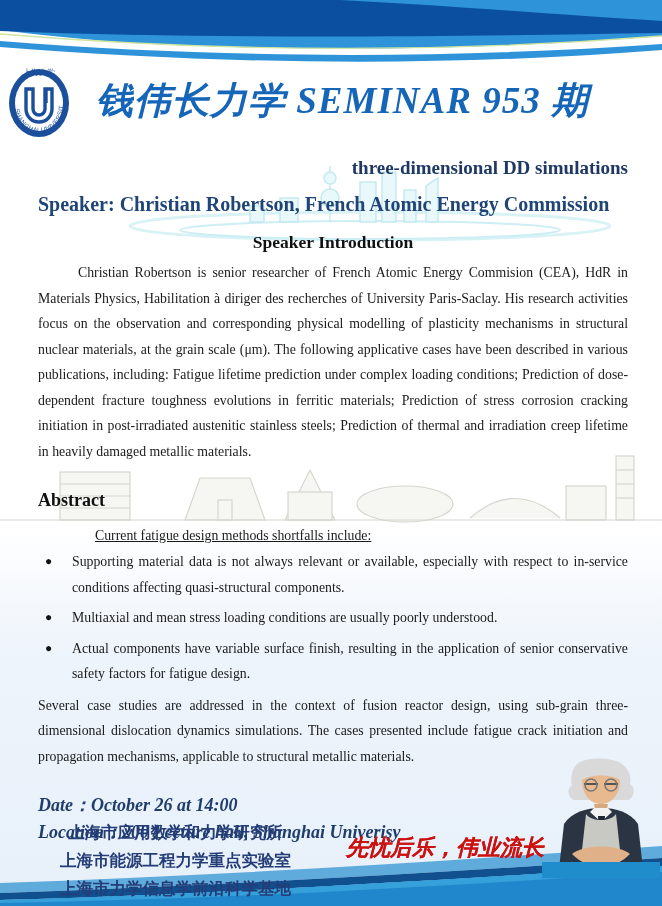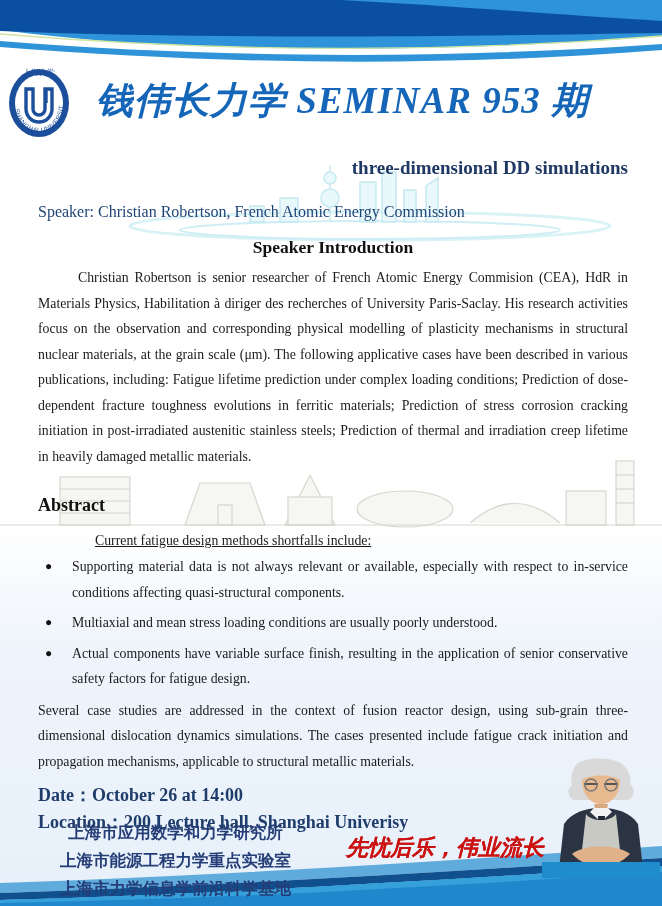--- a/index.html
+++ b/index.html
@@ -18,41 +18,41 @@
     font-size:37px; letter-spacing:1px; white-space:nowrap;
     font-family:"Liberation Serif", serif;
   }
   
   .content{position:absolute;top:142px;left:38px;right:34px;z-index:1;}
   .title-line1{
     color:#1f3864;font-weight:bold;font-size:19px;
     text-align:justify;text-align-last:justify;
   }
   .title-line2{color:#1f3864;font-weight:bold;font-size:19px;margin:15px 0 0 97px;text-align:right;}
-  .speaker-line{color:#1f4577;font-weight:normal;font-size:16px;margin-top:24px;}
+  .speaker-line{color:#1f4577;font-weight:bold;font-size:20px;margin-top:14px;}
   .intro-heading{color:#111;font-weight:bold;font-size:17.5px;text-align:center;margin-top:16px;}
   .intro-para{
     color:#1a1a1a;font-size:13.8px;line-height:25.5px;text-align:justify;
     text-indent:40px;margin-top:7px;
   }
   .abstract-wrap{position:relative;margin-top:2px;height:56px;}
   .abstract-heading{
     position:relative;z-index:1;color:#111;font-weight:bold;font-size:18px;
     text-align:left;padding-top:24px;
   }
   .sketch-band{position:absolute;left:-38px;top:-14px;width:662px;height:84px;z-index:0;}
   .lead-in{
     color:#1a1a1a;font-size:13.8px;margin:6px 0 4px 57px;text-decoration:underline;
   }
   .bullet-list{margin-top:4px;}
   .bullet-item{display:flex;margin-top:5px;}
   .bullet-glyph{flex:0 0 27px;color:#111;font-size:12px;line-height:25.5px;padding-left:7px;}
   .bullet-text{flex:1;color:#1a1a1a;font-size:13.8px;line-height:25.5px;text-align:justify;}
   .closing-para{color:#1a1a1a;font-size:13.8px;line-height:25.5px;text-align:justify;margin-top:6px;}
-  .when-where{margin-top:8px;}
+  .when-where{margin-top:23px;font-style:italic;}
   .detail-line{color:#1f3d6b;font-weight:bold;font-size:18px;line-height:27px;}
   
   .skyline{position:absolute;top:164px;left:120px;width:500px;height:92px;z-index:0;}
   
   .orgs{position:absolute;left:60px;top:818px;z-index:2;}
   .org-line{color:#253d77;font-weight:bold;font-size:16.5px;line-height:28px;
     font-family:"Liberation Sans", sans-serif;text-align:center;}
   .motto{position:absolute;right:118px;top:836px;text-align:right;z-index:2;
     color:#cc1111;font-weight:bold;font-style:italic;font-size:22px;line-height:24px;
     font-family:"Liberation Sans", sans-serif; text-shadow:0 0 .5px #cc1111;}

